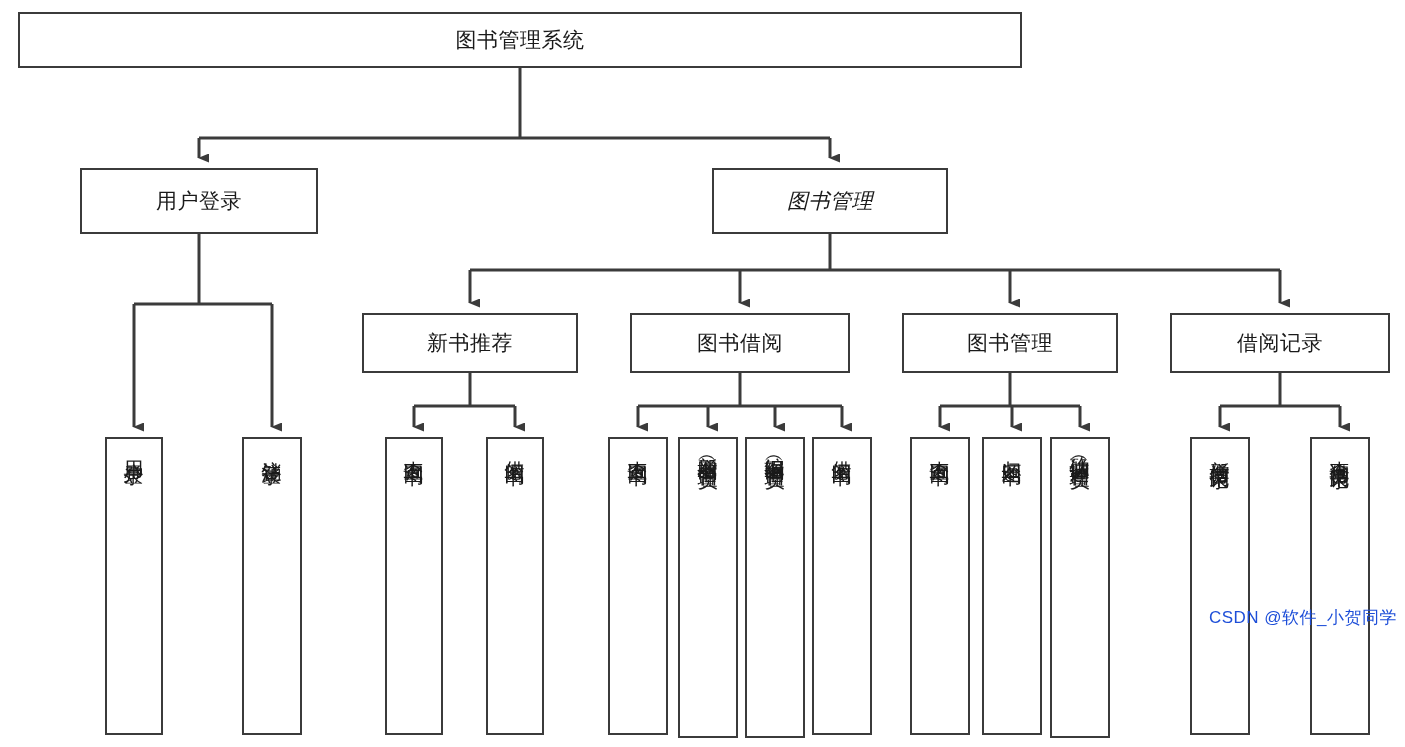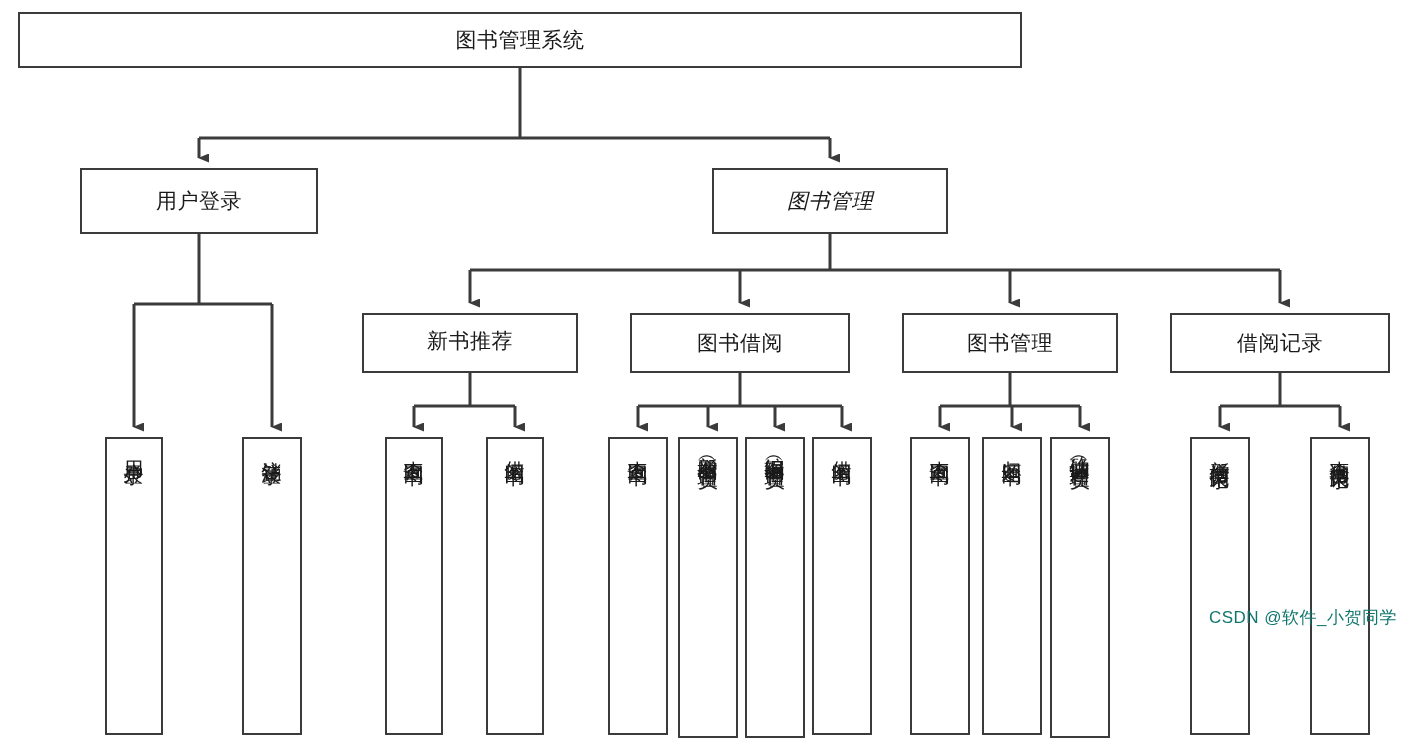--- a/index.html
+++ b/index.html
@@ -56,21 +56,21 @@
     white-space: nowrap;
   }
   .node.leaf.tall-text {
     padding-top: 2px;
   }
   .watermark {
     position: absolute;
     right: 8px;
     bottom: 6px;
     font-size: 17px;
-    color: #0f766e;
+    color: #1d4ed8;
     white-space: nowrap;
     letter-spacing: 0.5px;
   }
 </style>
 </head>
 <body>
 
 <div id="diagram-root">
 
   <svg class="wires" viewBox="0 0 1405 747">
@@ -142,21 +142,21 @@
     <span class="label">图书管理系统</span>
   </div>
 
   <div class="node" style="left:80px; top:168px; width:238px; height:66px;">
     <span class="label">用户登录</span>
   </div>
   <div class="node" style="left:712px; top:168px; width:236px; height:66px;font-style:italic;">
     <span class="label">图书管理</span>
   </div>
 
-  <div class="node" style="left:362px; top:313px; width:216px; height:60px;font-family:Liberation Mono, monospace;">
+  <div class="node" style="left:362px; top:313px; width:216px; height:60px;">
     <span class="label">新书推荐</span>
   </div>
   <div class="node" style="left:630px; top:313px; width:220px; height:60px;">
     <span class="label">图书借阅</span>
   </div>
   <div class="node" style="left:902px; top:313px; width:216px; height:60px;">
     <span class="label">图书管理</span>
   </div>
   <div class="node" style="left:1170px; top:313px; width:220px; height:60px;justify-content:center;">
     <span class="label">借阅记录</span>

